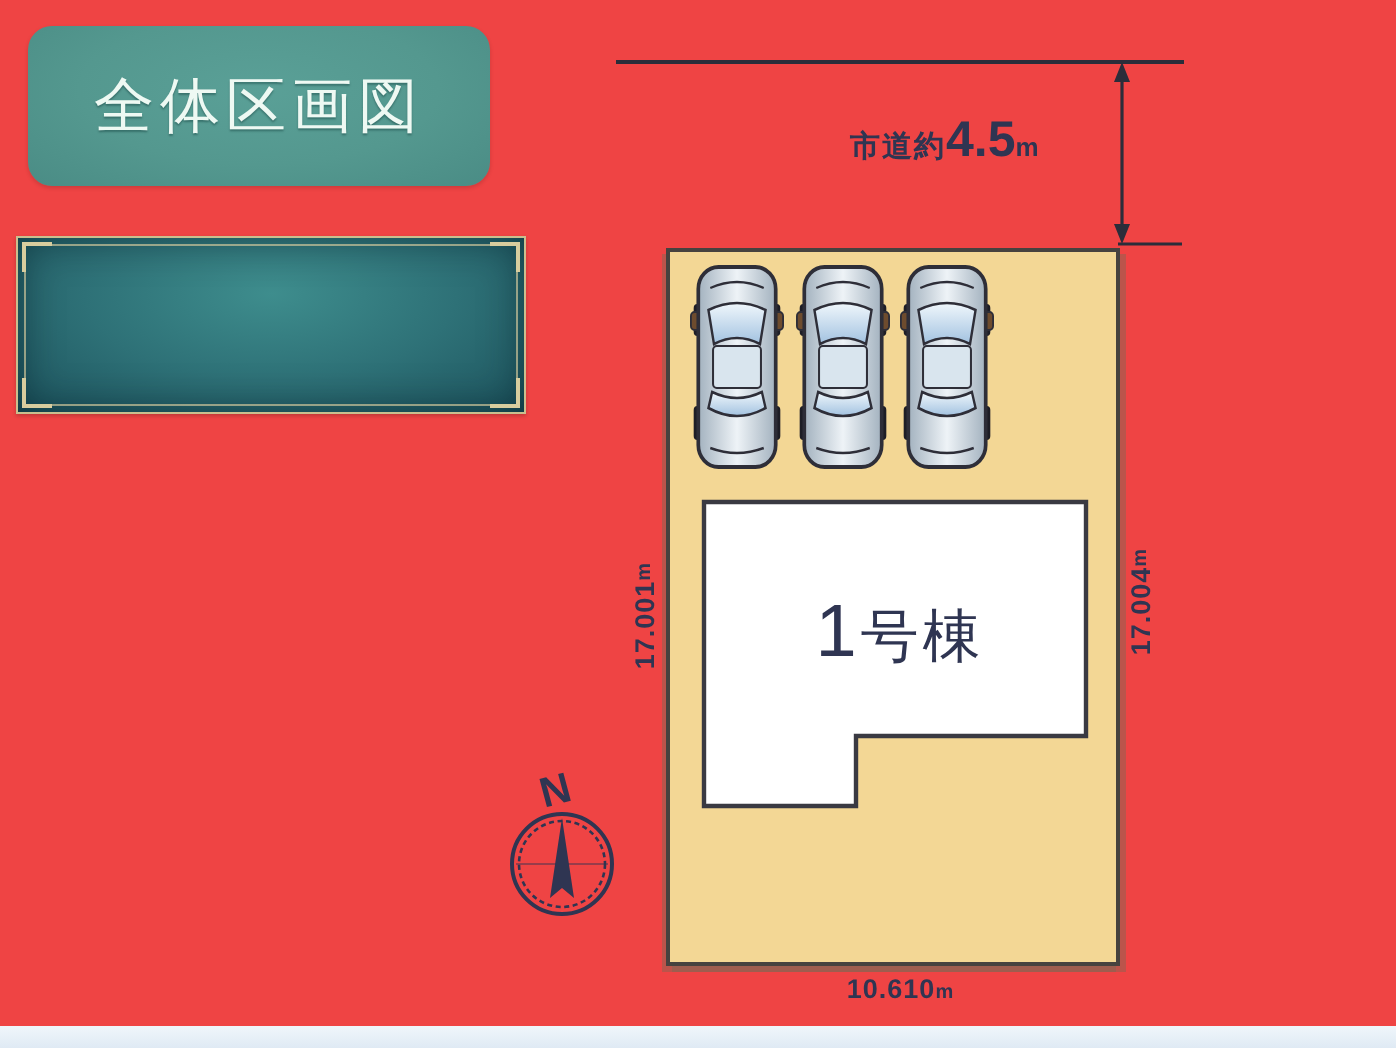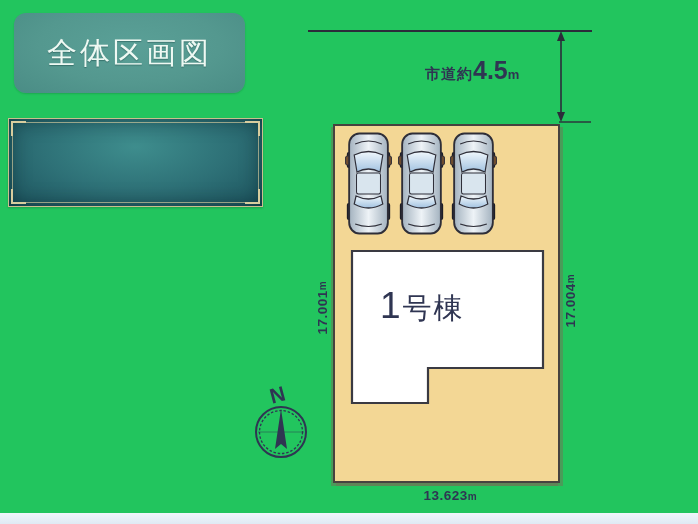--- a/index.html
+++ b/index.html
@@ -1,17 +1,17 @@
 <!DOCTYPE html>
 <html><head>
 <meta charset="utf-8">
 <style>
   html,body{margin:0;padding:0;background:#ffffff;}
   body{font-family:"Liberation Sans","DejaVu Sans",sans-serif;}
-  #stage{position:relative;width:698px;height:524px;background:#22c55e;overflow:hidden;}
+  #stage{position:relative;width:698px;height:524px;background:#ef4444;overflow:hidden;}
 
   
   .badge-title{
     position:absolute;left:14px;top:13px;width:231px;height:80px;
     background:radial-gradient(ellipse at 50% 40%, #5aa097 0%, #54988f 55%, #4a8c85 100%);
     border-radius:12px;display:flex;align-items:center;justify-content:center;
     box-shadow:0 1px 2px rgba(0,0,0,.15);
   }
   .badge-title .txt{font-size:30px;letter-spacing:3px;color:#eef9f3;text-shadow:0 1px 1px rgba(0,40,40,.35);}
 
@@ -36,21 +36,21 @@
   .badge-garage .t-small{font-size:17px;}
 
   
   .plot{
     position:absolute;left:333px;top:124px;width:227px;height:359px;box-sizing:border-box;
     background:#f3d795;border:2px solid #46423f;
     box-shadow:-2px 3px 0 rgba(125,105,85,.45), 3px 3px 0 rgba(125,105,85,.45);
   }
   .building-svg{position:absolute;left:350px;top:249px;}
   .building-label{
-    position:absolute;left:380px;top:285px;width:140px;text-align:left;
+    position:absolute;left:380px;top:295px;width:140px;text-align:center;
     color:#2f3552;white-space:nowrap;
   }
   .building-label .b-num{font-size:37px;letter-spacing:2px;}
   .building-label .b-suffix{font-size:29px;letter-spacing:2px;}
 
   .car{position:absolute;width:47px;height:103px;}
 
   
   .dim{position:absolute;color:#2f3552;font-weight:bold;white-space:nowrap;text-align:center;}
   .dim .val{font-size:13.5px;letter-spacing:.5px;}
@@ -142,21 +142,21 @@
     <polygon points="561,31 557,41 565,41" fill="#2b2d3a"></polygon>
     <polygon points="561,122 557,112 565,112" fill="#2b2d3a"></polygon>
     <line x1="559" y1="122" x2="591" y2="122" stroke="#2b2d3a" stroke-width="1.4"></line>
   </svg>
 
   <div class="road-label">
     <span class="r-pre">市道約</span><span class="r-val">4.5</span><span class="r-unit">m</span>
   </div>
 
   <div class="dim dim-h" style="left:405px;top:486px">
-    <span class="val">13.623</span><span class="unit">m</span>
+    <span class="val">10.610</span><span class="unit">m</span>
   </div>
   <div class="dim dim-v" style="left:272px;top:300px">
     <span class="val">17.001</span>
       <span class="unit">m</span>
   </div>
   <div class="dim dim-v" style="left:520px;top:293px">
     <span class="val">17.004</span>
       <span class="unit">m</span>
   </div>
 

